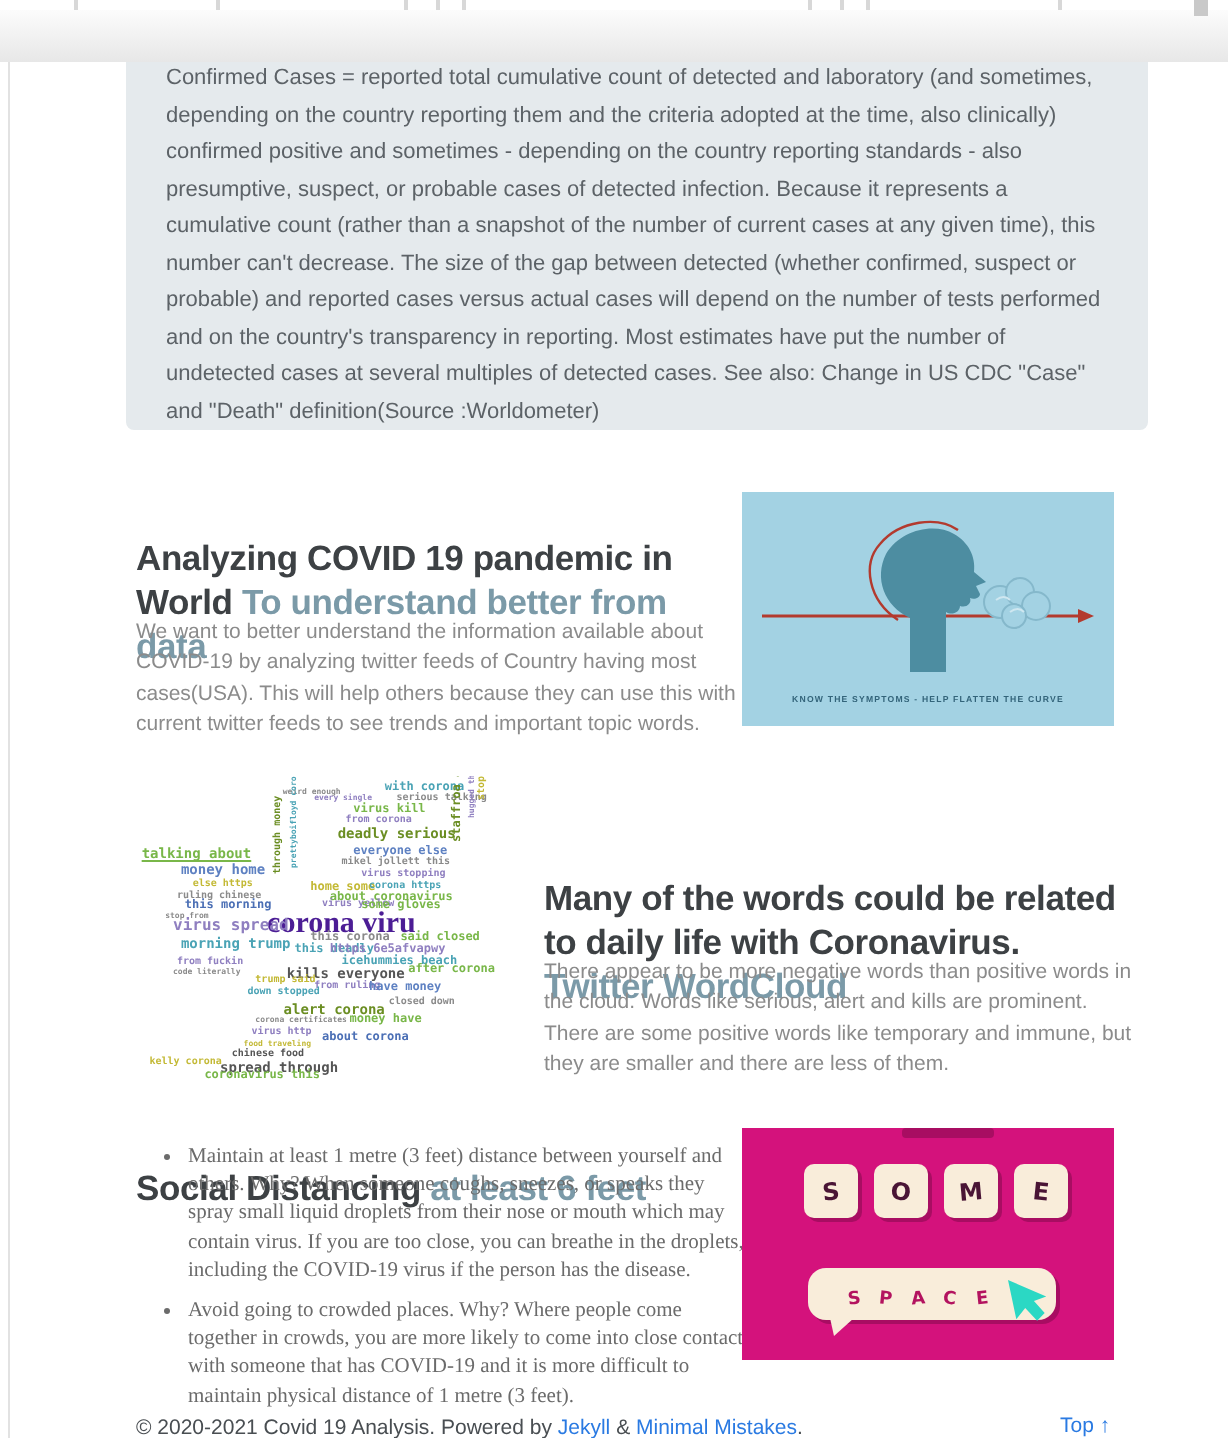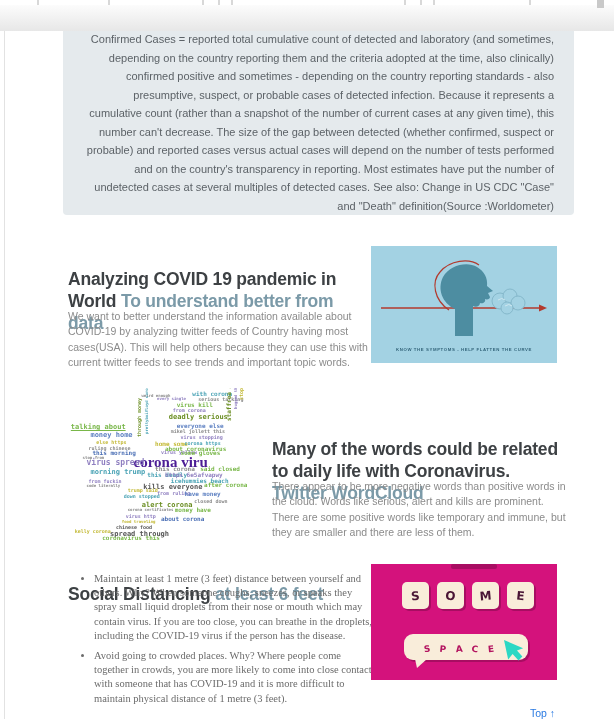--- a/index.html
+++ b/index.html
@@ -10,21 +10,21 @@
   
   #browser-strip{left:0;top:0;width:614px;height:5px;background:#ffffff;z-index:6;}
   .tab-tick{position:absolute;top:0;width:2px;height:5px;background:#d8d8d8;}
   #gradient-band{left:0;top:5px;width:614px;height:26px;background:linear-gradient(#fcfcfc,#e7e7e7);z-index:5;}
   #scroll-thumb{left:597px;top:0;width:7px;height:8px;background:#c9c9c9;z-index:7;}
   #left-border{left:4px;top:31px;width:1px;height:688px;background:#e2e2e2;}
 
   
   #infobox{left:63px;top:26px;width:511px;height:189px;background:#e5eaed;border-radius:4px;
     padding:4px 20px 0 20px;box-sizing:border-box;z-index:1;}
-  #infobox p{margin:0;font-size:11px;line-height:18.5px;color:#5c6267;text-align:right;}
+  #infobox p{margin:0;font-size:11px;line-height:18.5px;color:#5c6267;}
 
   
   .sec-heading{font-size:17.5px;font-weight:600;line-height:22px;color:#3d4144;letter-spacing:-0.2px;margin-top:40px;}
   .accent{color:#7b9aa8;font-weight:600;}
   .sec-body{font-size:10.5px;line-height:15.5px;color:#8b8b8b;}
 
   #s1-heading{left:68px;top:228px;width:300px;}
   #s1-body{left:68px;top:298px;width:302px;}
   #s1-image{left:371px;top:246px;width:186px;height:117px;}
 
@@ -195,17 +195,23 @@
         <text x="88" y="88" text-anchor="middle" font-size="9" font-weight="bold" fill="#b3135f" transform="rotate(-5 88 84)">A</text>
         <text x="104" y="88" text-anchor="middle" font-size="9" font-weight="bold" fill="#b3135f" transform="rotate(6 104 84)">C</text>
         <text x="120" y="88" text-anchor="middle" font-size="9" font-weight="bold" fill="#b3135f" transform="rotate(-6 120 84)">E</text>
       </g>
       <g transform="translate(133,76) rotate(-12)">
         <path d="M0 0 L0 20 L5.5 15.5 L10 23 L14.5 20 L10.5 13 L17 12 Z" fill="#2bd8c4"></path>
       </g>
     </svg>
   </div>
 
+  <div class="abs" id="footer">
+    <span>© 2020-2021 Covid 19 Analysis. Powered by</span>
+    <a href="#">Jekyll</a>
+    <span>&amp;</span>
+    <a href="#">Minimal Mistakes</a><span>.</span>
+  </div>
   <div class="abs" id="footer-top">
     <a href="#">Top ↑</a>
   </div>
 
 </div>
 
 </body></html>

